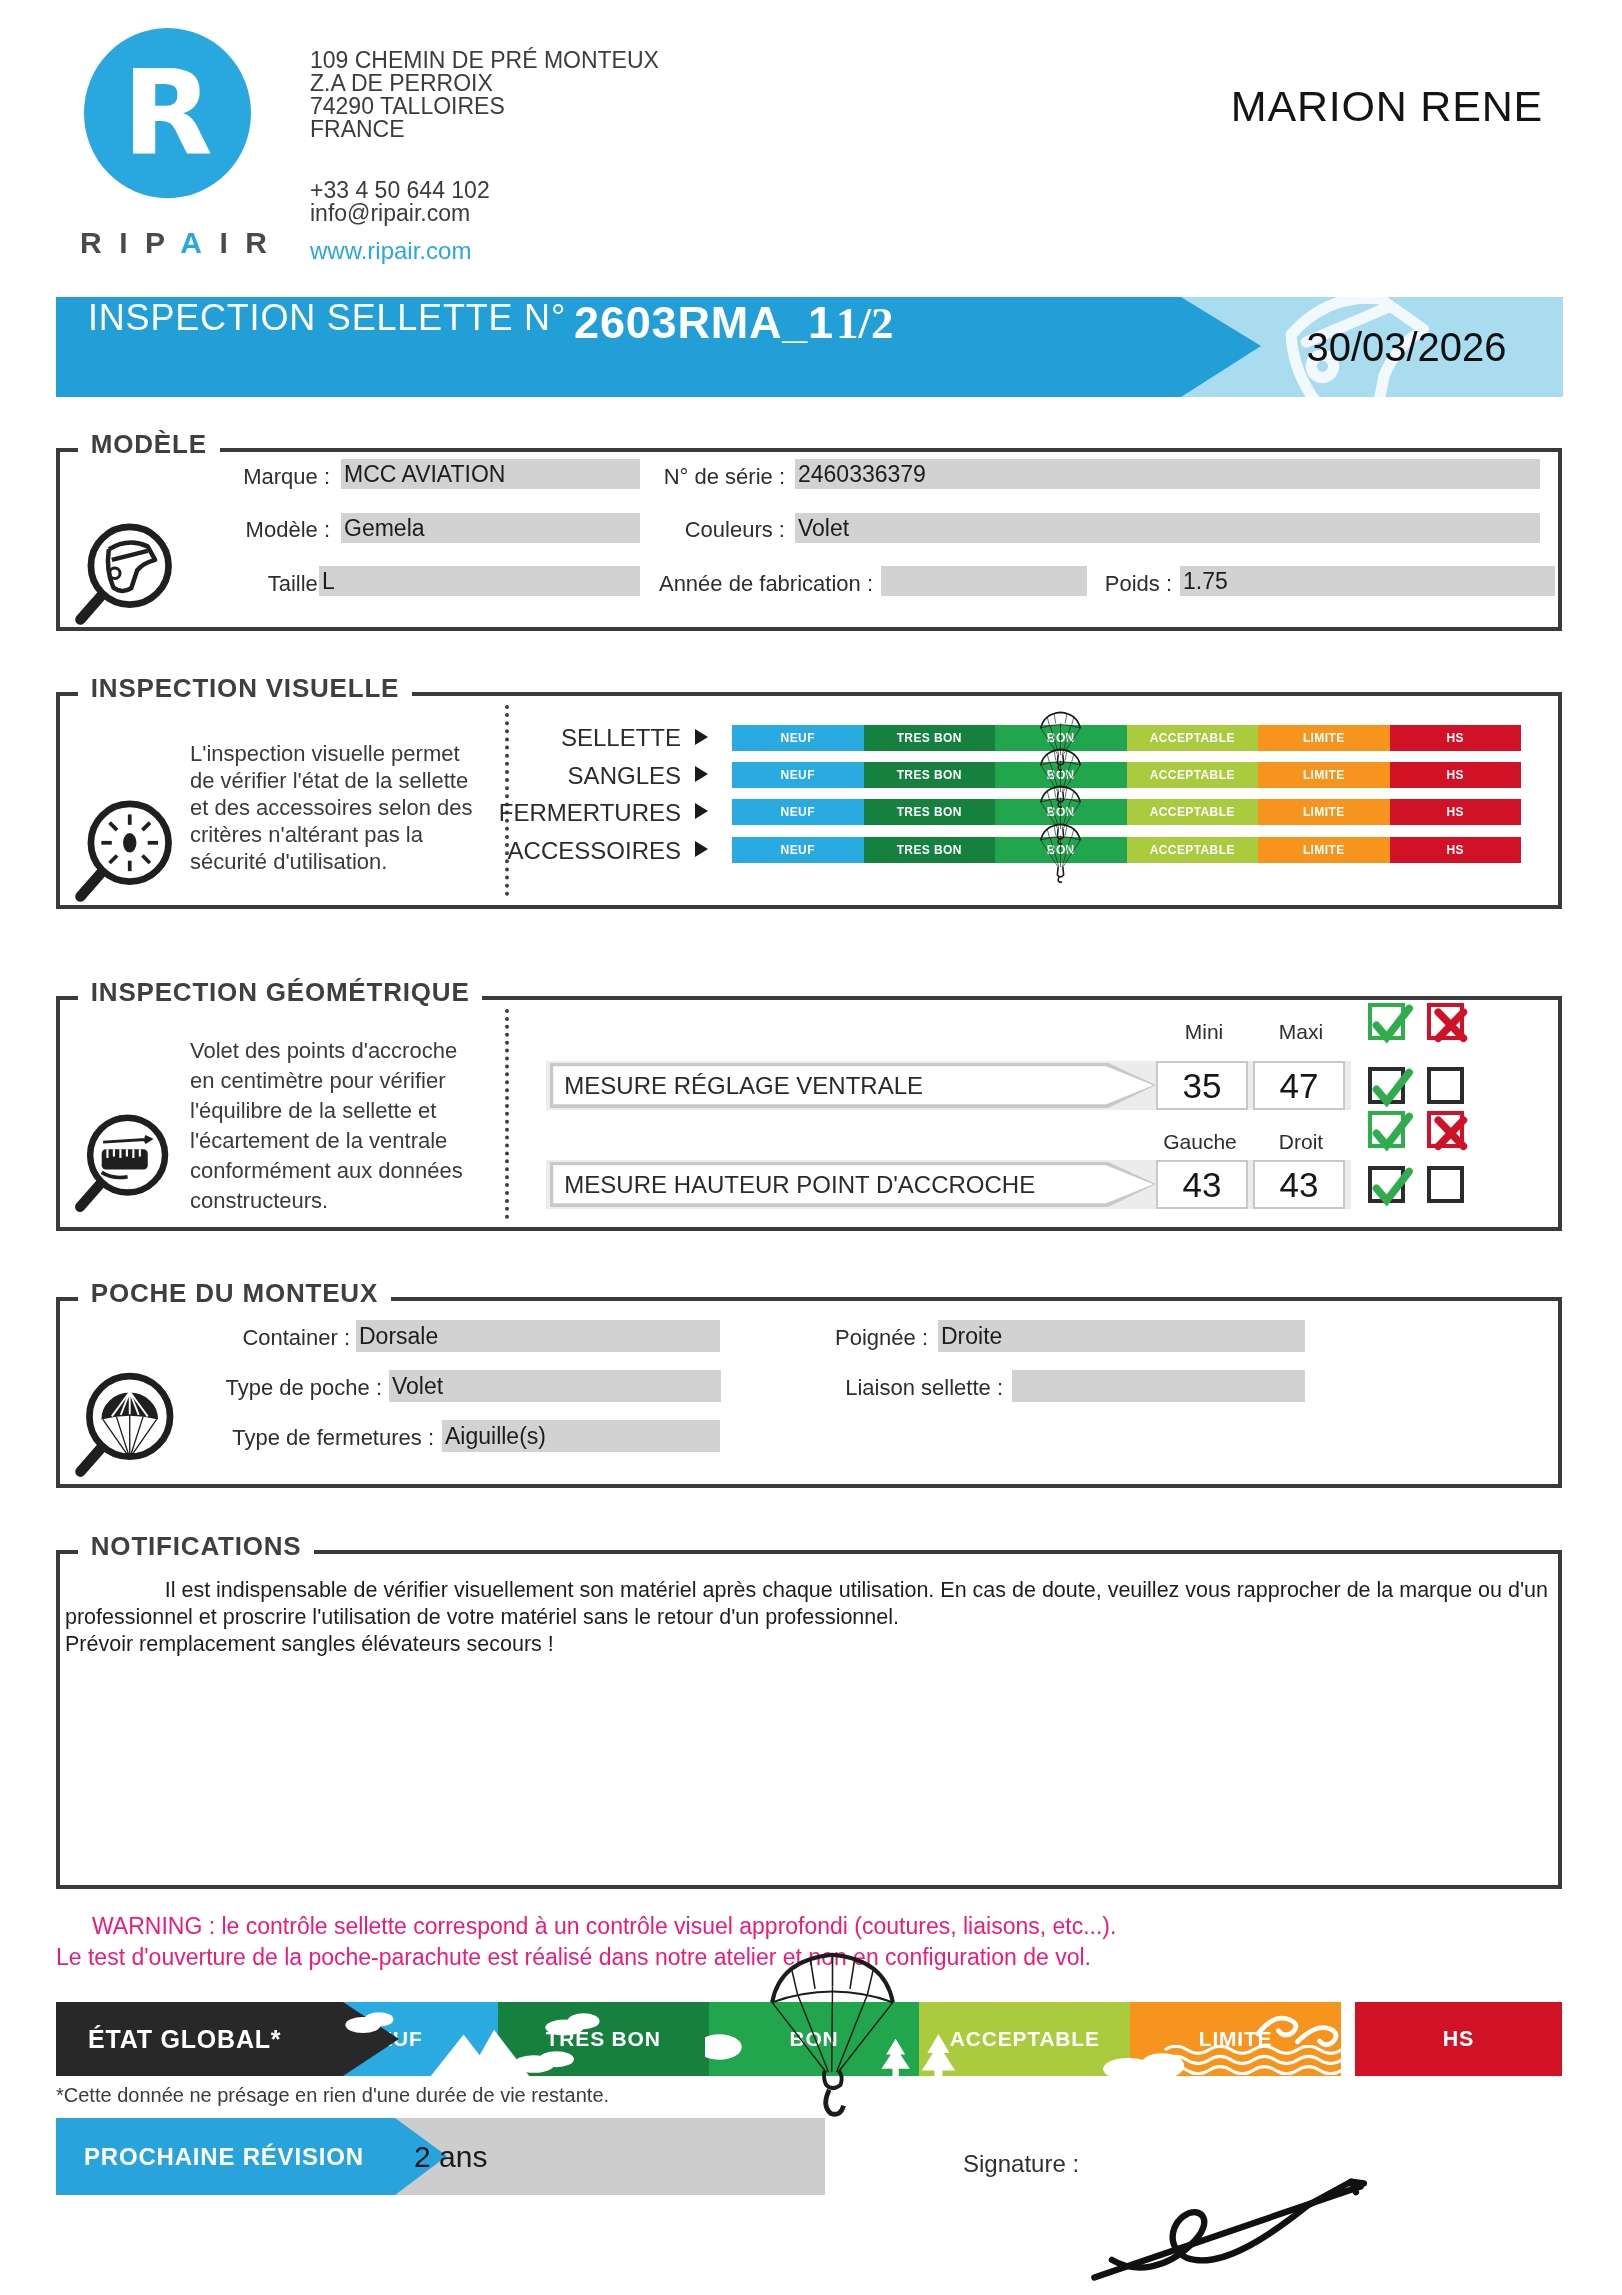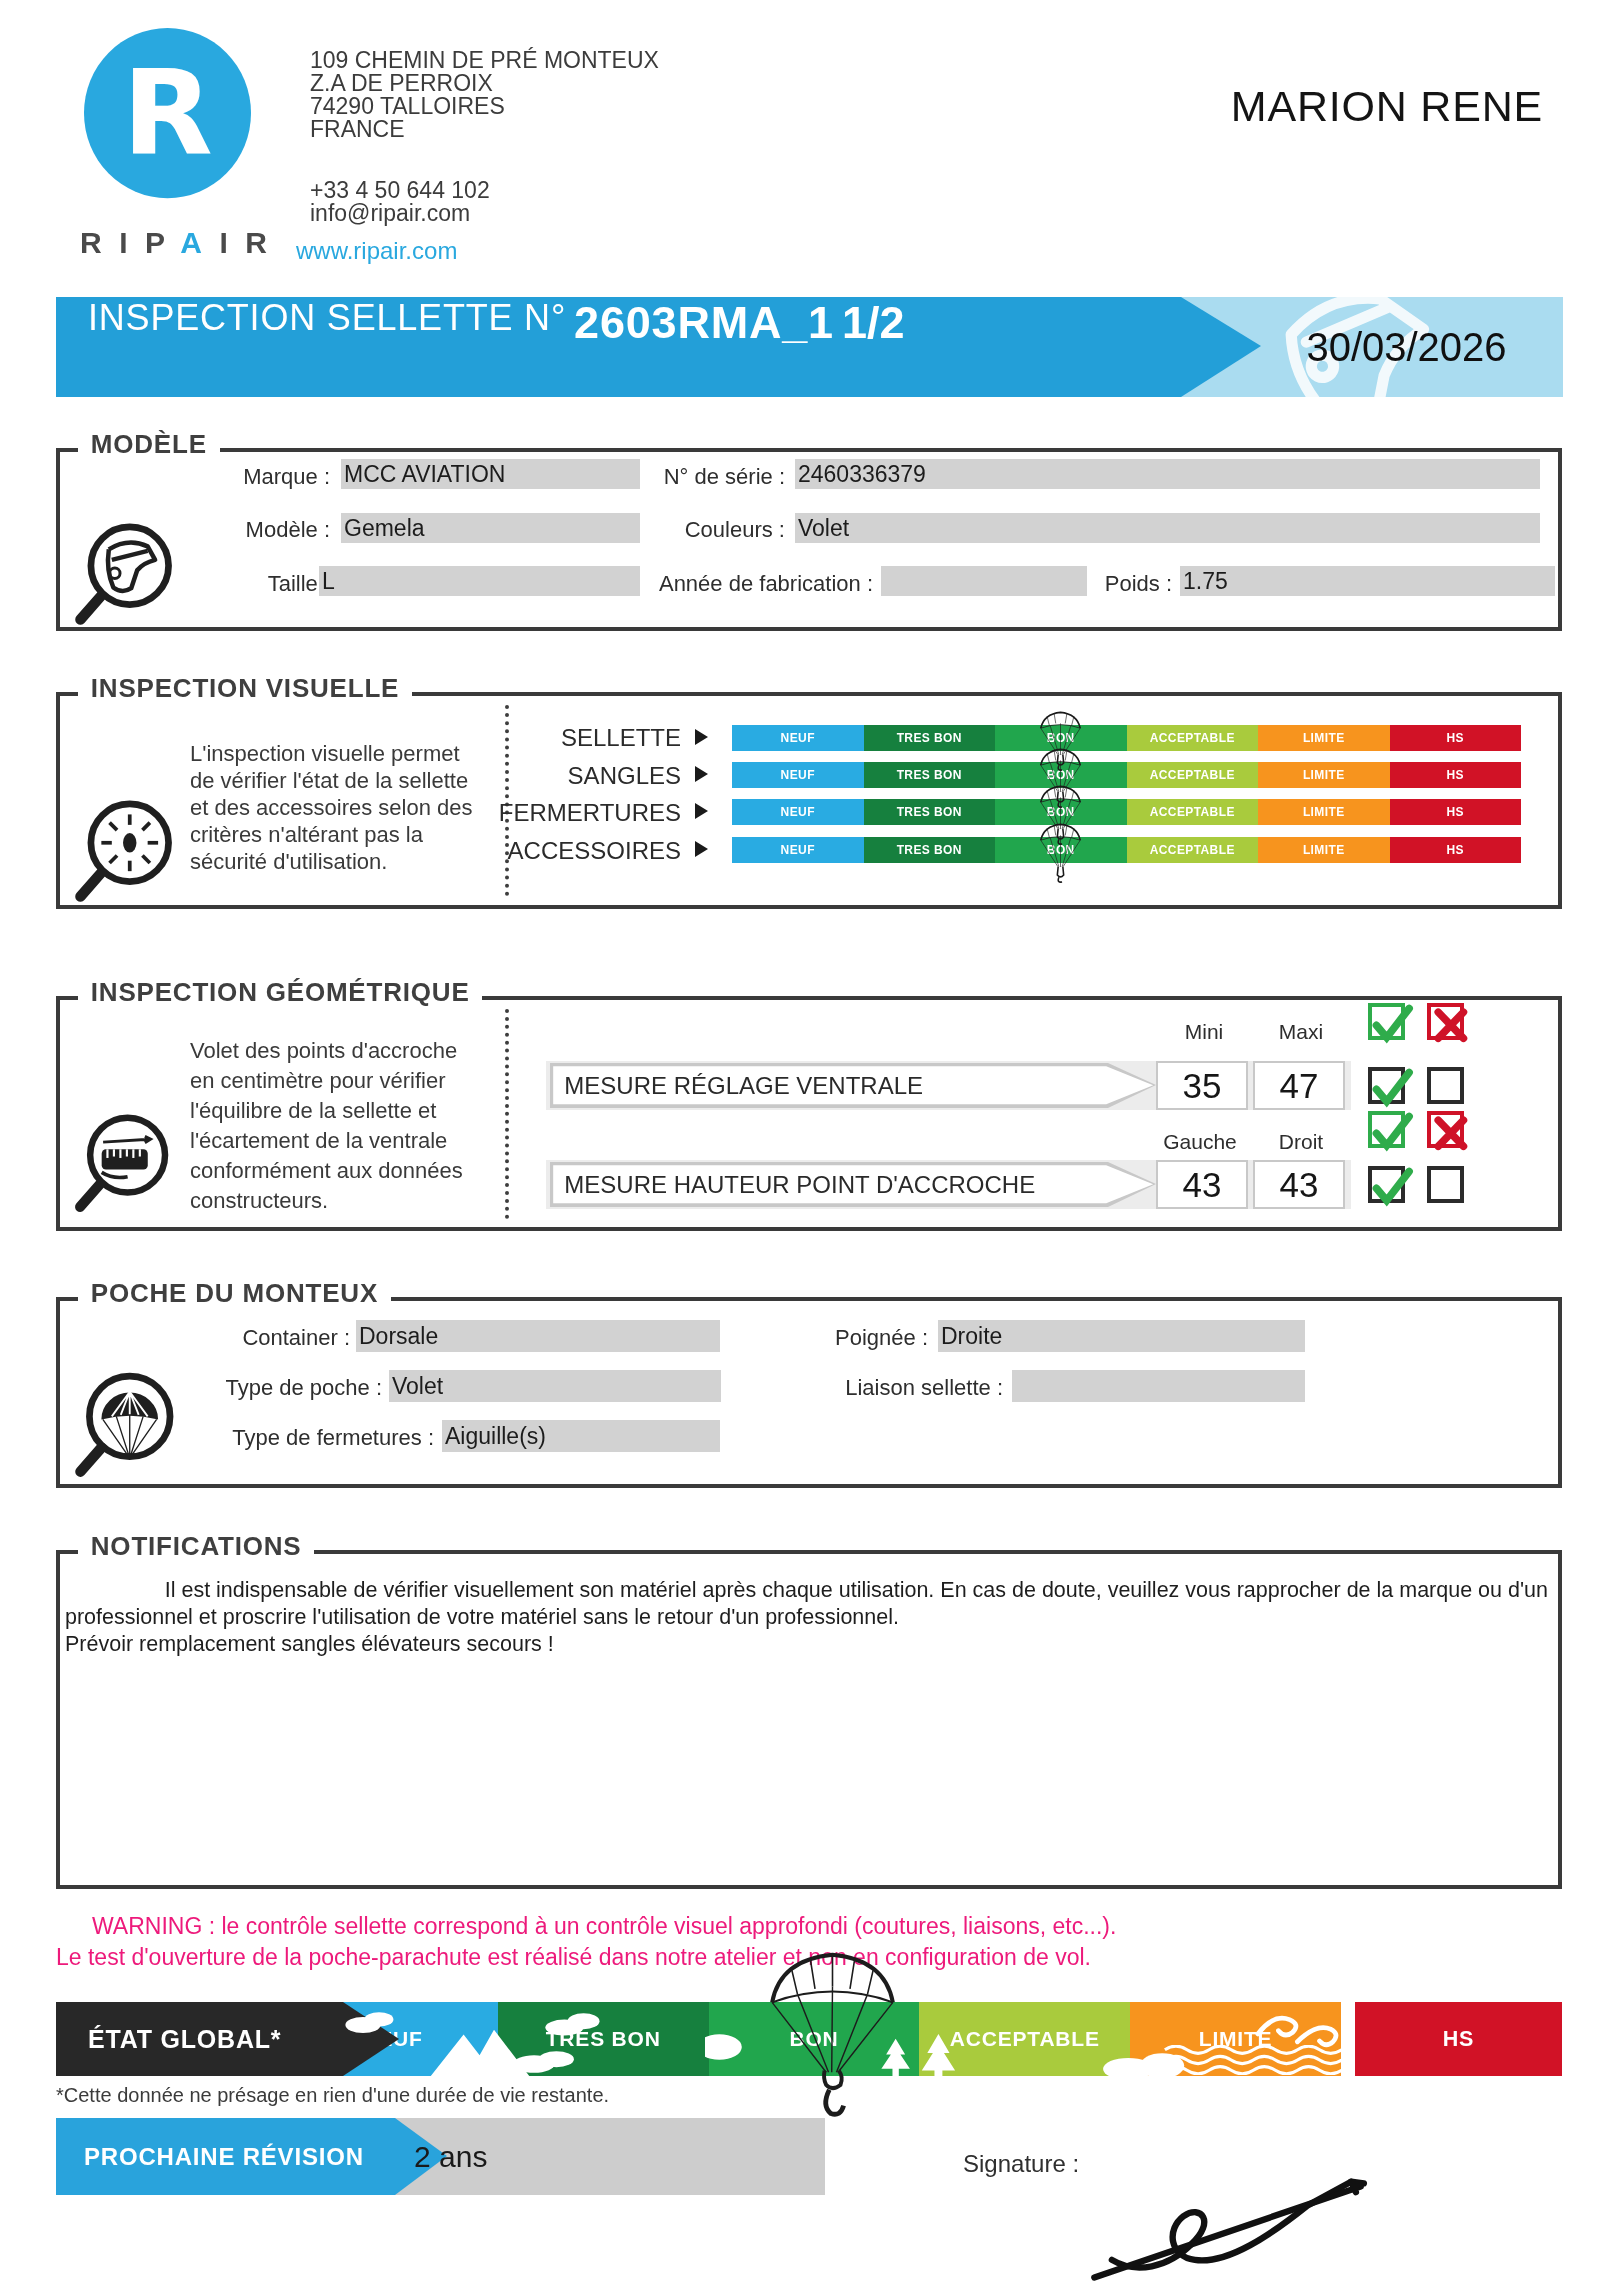--- a/index.html
+++ b/index.html
@@ -5,34 +5,34 @@
   html,body{margin:0;padding:0;background:#ffffff;}
   .page{position:relative;width:1623px;height:2295px;background:#fff;
         font-family:"Liberation Sans",sans-serif;color:#222;overflow:hidden;}
   .abs{position:absolute;}
 
   
   .logo-wordmark{position:absolute;left:80px;top:226px;font-size:30px;font-weight:600;
                  letter-spacing:17.5px;color:#4a4a4a;}
   .logo-wordmark .accent{color:#29a8df;}
   .addr{position:absolute;left:310px;font-size:23px;line-height:23px;color:#3c3c3c;font-weight:400;}
-  .website{position:absolute;left:296px;top:237px;font-size:24px;color:#29a8df;}
+  .website{position:absolute;left:310px;top:237px;font-size:24px;color:#29a8df;}
   .client{position:absolute;left:956px;top:82px;width:587px;text-align:right;
           font-size:43px;color:#141414;letter-spacing:0.8px;}
 
   
   .banner-light{position:absolute;left:1172px;top:297px;width:391px;height:100px;
                 background:#aadcf0;overflow:hidden;}
   .banner-dark{position:absolute;left:56px;top:297px;width:1208px;height:100px;background:#239fd8;
                clip-path:polygon(0 0,1125px 0,1205px 49px,1125px 100px,0 100px);}
   .banner-title{position:absolute;left:88px;top:297px;height:99px;display:flex;
                 color:#fff;}
   .banner-title .pre{font-size:36px;letter-spacing:0.8px;}
   .banner-title .num{font-size:45px;font-weight:700;margin-left:8px;letter-spacing:0.8px;}
-  .banner-title .pg{font-size:45px;font-weight:700;margin-left:8px;}
+  .banner-title .pg{font-size:45px;font-weight:700;margin-left:2px;font-family:Liberation Serif, serif;}
   .banner-date{position:absolute;left:1275px;top:297px;width:263px;height:100px;display:flex;
                align-items:center;justify-content:center;font-size:40px;color:#101010;}
 
   
   .secbox{position:absolute;left:56px;width:1506px;border:4px solid #3a3a3a;
           box-sizing:border-box;background:transparent;}
   .sec-title{position:absolute;background:#fff;padding:0 12.8px;font-size:26px;font-weight:700;
              color:#3f3f3f;letter-spacing:0.8px;white-space:nowrap;}
 
   .flabel{position:absolute;font-size:22px;color:#2e2e2e;text-align:right;white-space:nowrap;}

